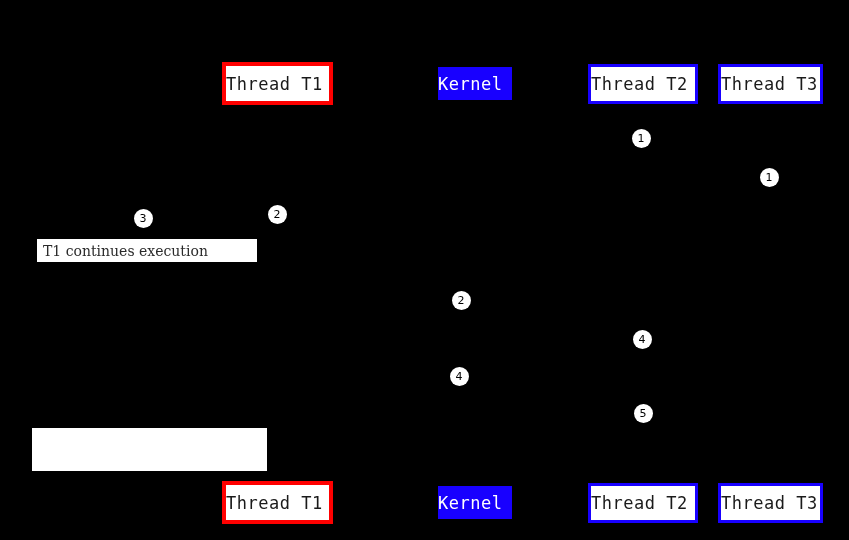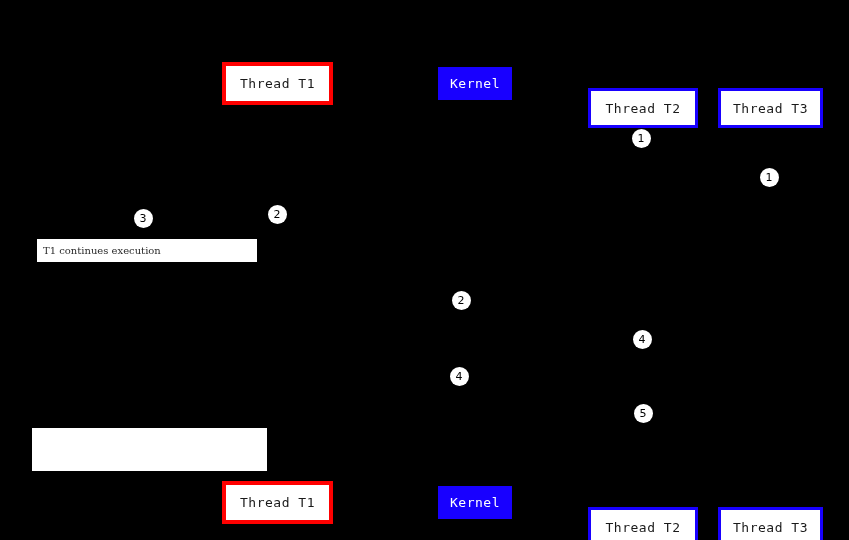--- a/index.html
+++ b/index.html
@@ -15,36 +15,35 @@
     overflow: hidden;
     font-family: "DejaVu Sans Mono", "Liberation Mono", monospace;
   }
 
   
   .lifeline-box {
     position: absolute;
     box-sizing: border-box;
     display: flex;
     align-items: center;
-    justify-content: center;
+    justify-content: flex-start;
     font-family: "DejaVu Sans Mono", "Liberation Mono", monospace;
-    font-size: 13px;
+    font-size: 17px;
     letter-spacing: 0.5px;
     white-space: nowrap;
   }
   .lifeline-box.red-box {
     background: #ffffff;
     border: 4px solid #ff0000;
     color: #1a1a1a;
   }
   .lifeline-box.blue-box {
     background: #ffffff;
     border: 3px solid #1800ff;
     color: #1a1a1a;
-    margin-top: 24px;
   }
   .lifeline-box.blue-fill {
     background: #1800ff;
     border: 0 solid #1800ff;
     color: #ffffff;
     margin-left: 15px;
   }
 
   
   .lifeline-line {
@@ -73,21 +72,21 @@
   .note-box {
     position: absolute;
     box-sizing: border-box;
     background: #ffffff;
     border: 1px solid #000000;
     display: flex;
     align-items: center;
     justify-content: flex-start;
     padding: 0 6px;
     font-family: "DejaVu Serif", "Liberation Serif", serif;
-    font-size: 10px;
+    font-size: 14px;
     color: #2b2b2b;
     white-space: nowrap;
   }
   .note-box.blank {
     border: 0;
     padding: 0;
   }
 </style>
 </head>
 <body>

